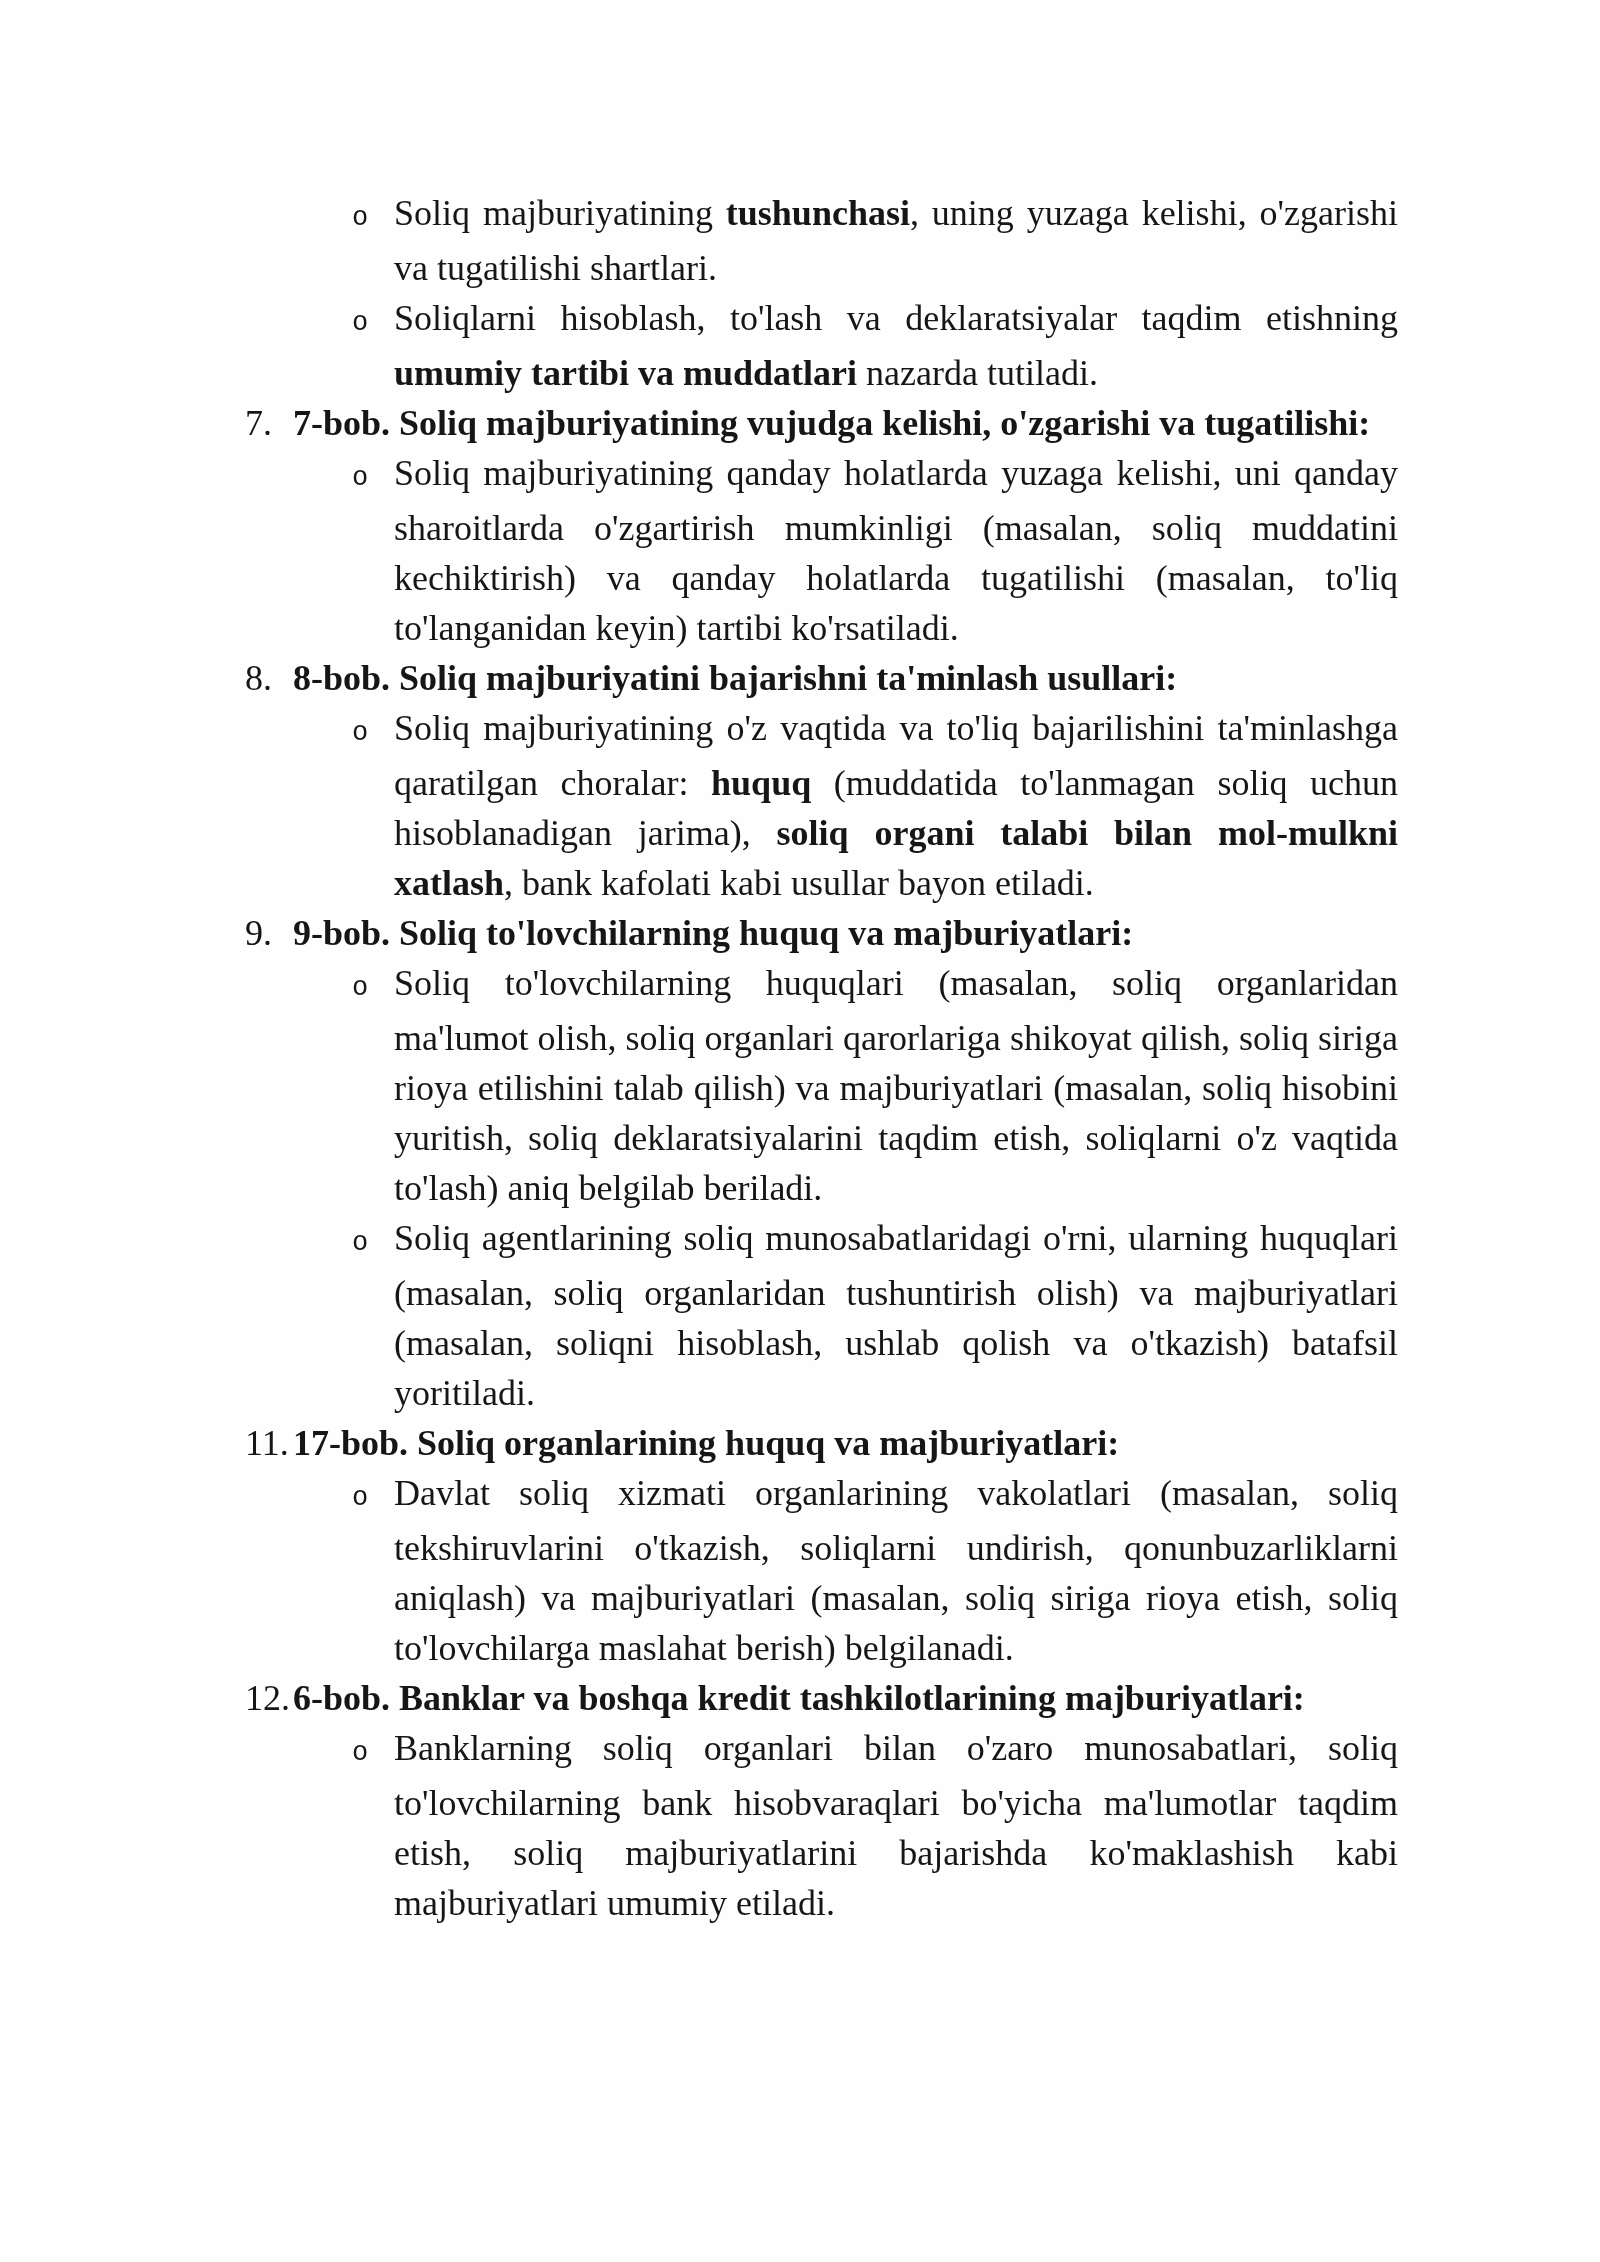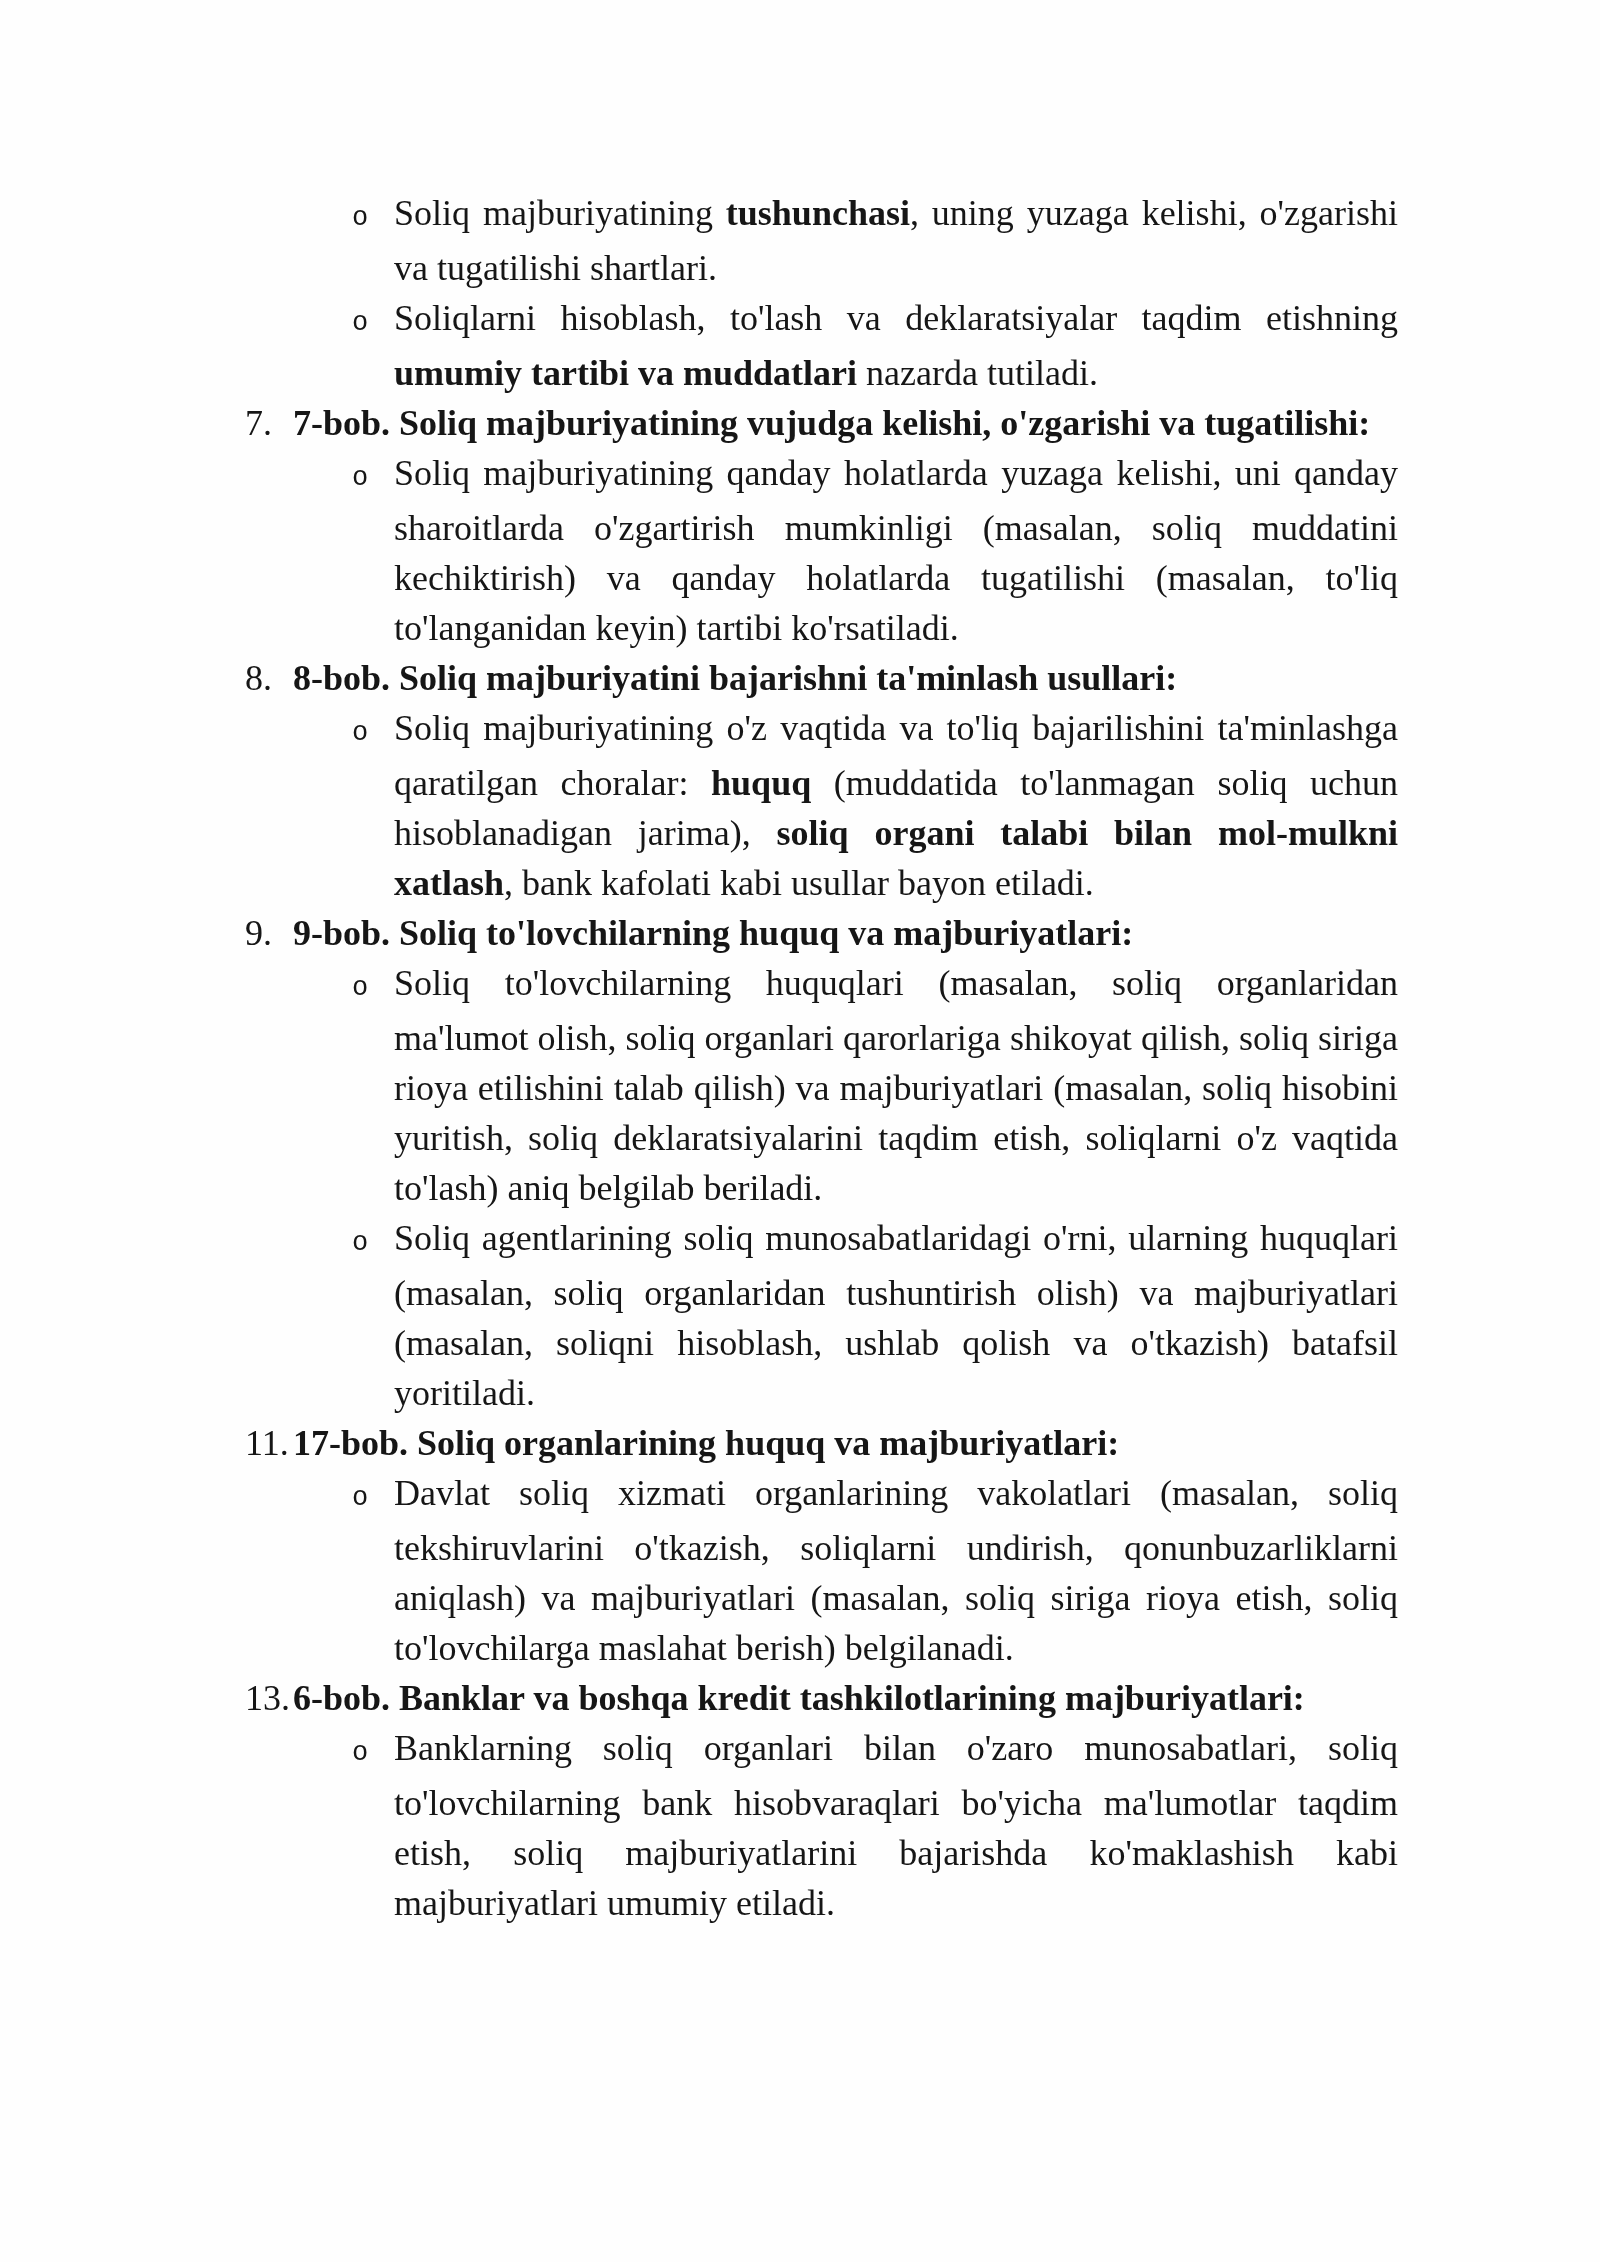--- a/index.html
+++ b/index.html
@@ -63,16 +63,16 @@
       <p class="sub"><span class="bmark">o</span><span>Soliqlarni hisoblash, to'lash va deklaratsiyalar taqdim etishning </span><b>umumiy tartibi va muddatlari</b><span> nazarda tutiladi.</span></p>
       <p class="chapter"><span class="num">7.</span><b>7-bob. Soliq majburiyatining vujudga kelishi, o'zgarishi va tugatilishi:</b></p>
       <p class="sub"><span class="bmark">o</span><span>Soliq majburiyatining qanday holatlarda yuzaga kelishi, uni qanday sharoitlarda o'zgartirish mumkinligi (masalan, soliq muddatini kechiktirish) va qanday holatlarda tugatilishi (masalan, to'liq to'langanidan keyin) tartibi ko'rsatiladi.</span></p>
       <p class="chapter"><span class="num">8.</span><b>8-bob. Soliq majburiyatini bajarishni ta'minlash usullari:</b></p>
       <p class="sub"><span class="bmark">o</span><span>Soliq majburiyatining o'z vaqtida va to'liq bajarilishini ta'minlashga qaratilgan choralar: </span><b>huquq</b><span> (muddatida to'lanmagan soliq uchun hisoblanadigan jarima), </span><b>soliq organi talabi bilan mol-mulkni xatlash</b><span>, bank kafolati kabi usullar bayon etiladi.</span></p>
       <p class="chapter"><span class="num">9.</span><b>9-bob. Soliq to'lovchilarning huquq va majburiyatlari:</b></p>
       <p class="sub"><span class="bmark">o</span><span>Soliq to'lovchilarning huquqlari (masalan, soliq organlaridan ma'lumot olish, soliq organlari qarorlariga shikoyat qilish, soliq siriga rioya etilishini talab qilish) va majburiyatlari (masalan, soliq hisobini yuritish, soliq deklaratsiyalarini taqdim etish, soliqlarni o'z vaqtida to'lash) aniq belgilab beriladi.</span></p>
       <p class="sub"><span class="bmark">o</span><span>Soliq agentlarining soliq munosabatlaridagi o'rni, ularning huquqlari (masalan, soliq organlaridan tushuntirish olish) va majburiyatlari (masalan, soliqni hisoblash, ushlab qolish va o'tkazish) batafsil yoritiladi.</span></p>
       <p class="chapter"><span class="num">11.</span><b>17-bob. Soliq organlarining huquq va majburiyatlari:</b></p>
       <p class="sub"><span class="bmark">o</span><span>Davlat soliq xizmati organlarining vakolatlari (masalan, soliq tekshiruvlarini o'tkazish, soliqlarni undirish, qonunbuzarliklarni aniqlash) va majburiyatlari (masalan, soliq siriga rioya etish, soliq to'lovchilarga maslahat berish) belgilanadi.</span></p>
-      <p class="chapter"><span class="num">13.</span><b>6-bob. Banklar va boshqa kredit tashkilotlarining majburiyatlari:</b></p>
+      <p class="chapter"><span class="num">12.</span><b>6-bob. Banklar va boshqa kredit tashkilotlarining majburiyatlari:</b></p>
       <p class="sub"><span class="bmark">o</span><span>Banklarning soliq organlari bilan o'zaro munosabatlari, soliq to'lovchilarning bank hisobvaraqlari bo'yicha ma'lumotlar taqdim etish, soliq majburiyatlarini bajarishda ko'maklashish kabi majburiyatlari umumiy etiladi.</span></p>
     </div>
 </div>
 
 </body></html>

